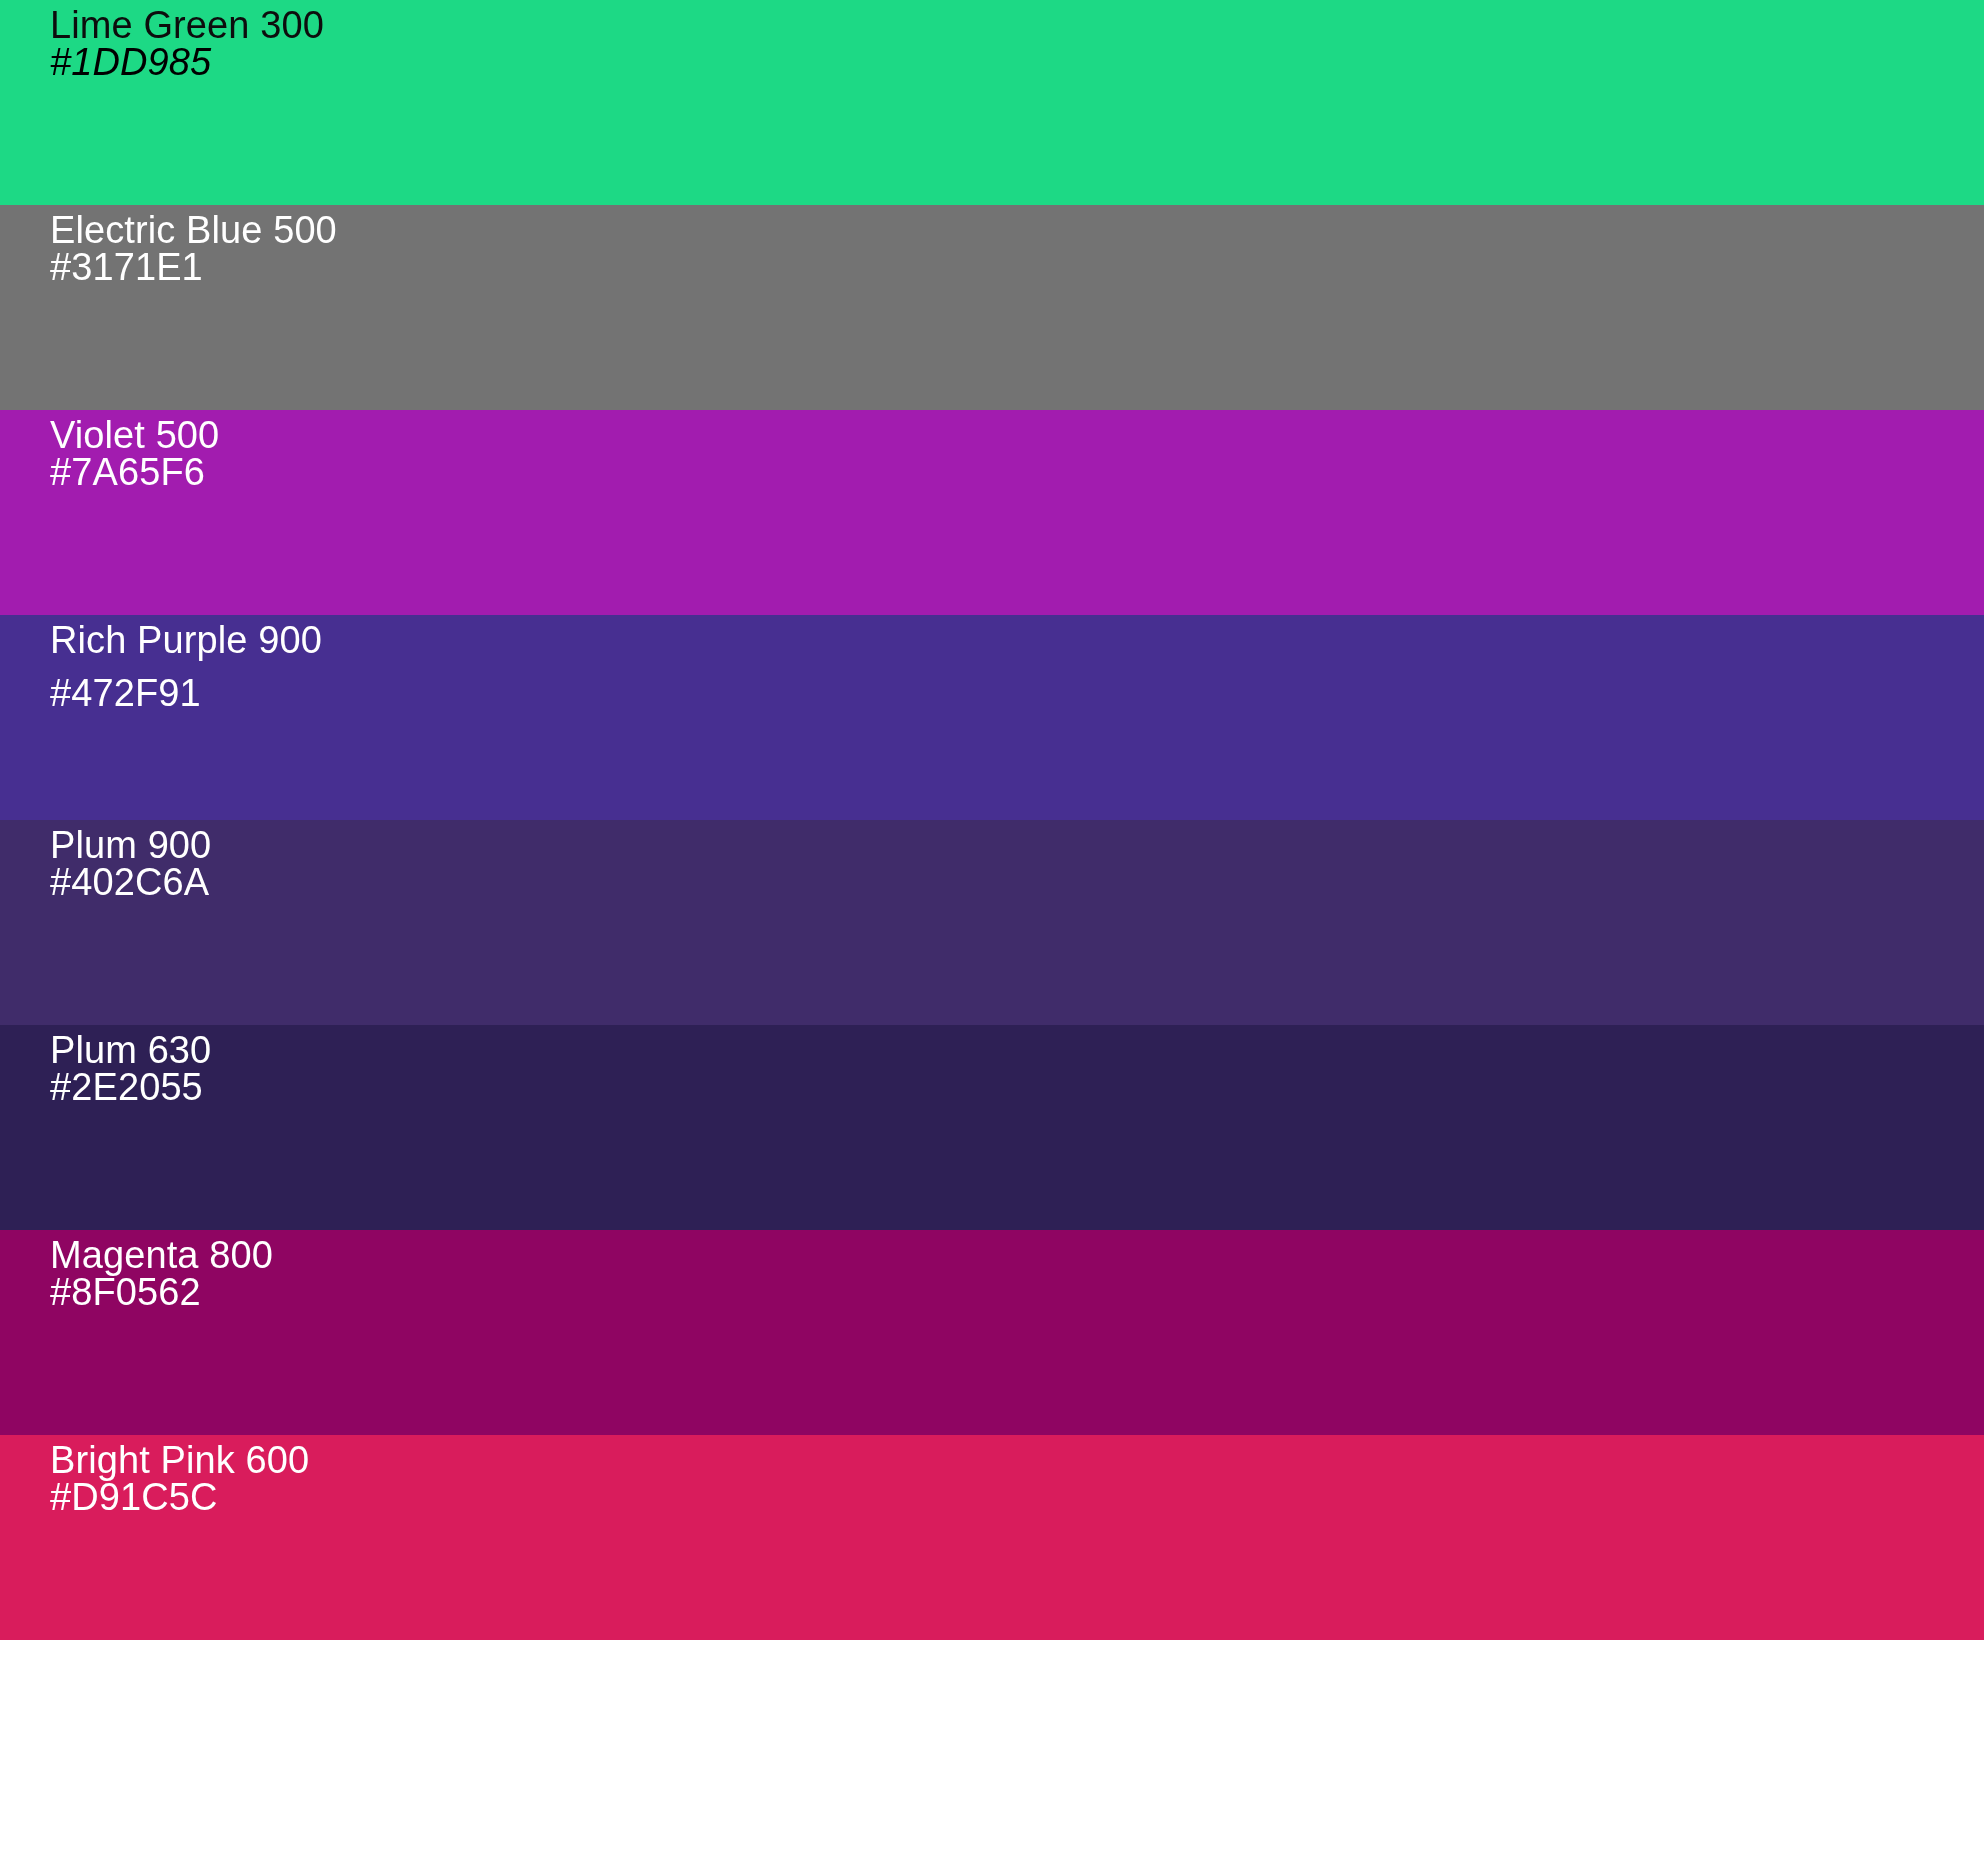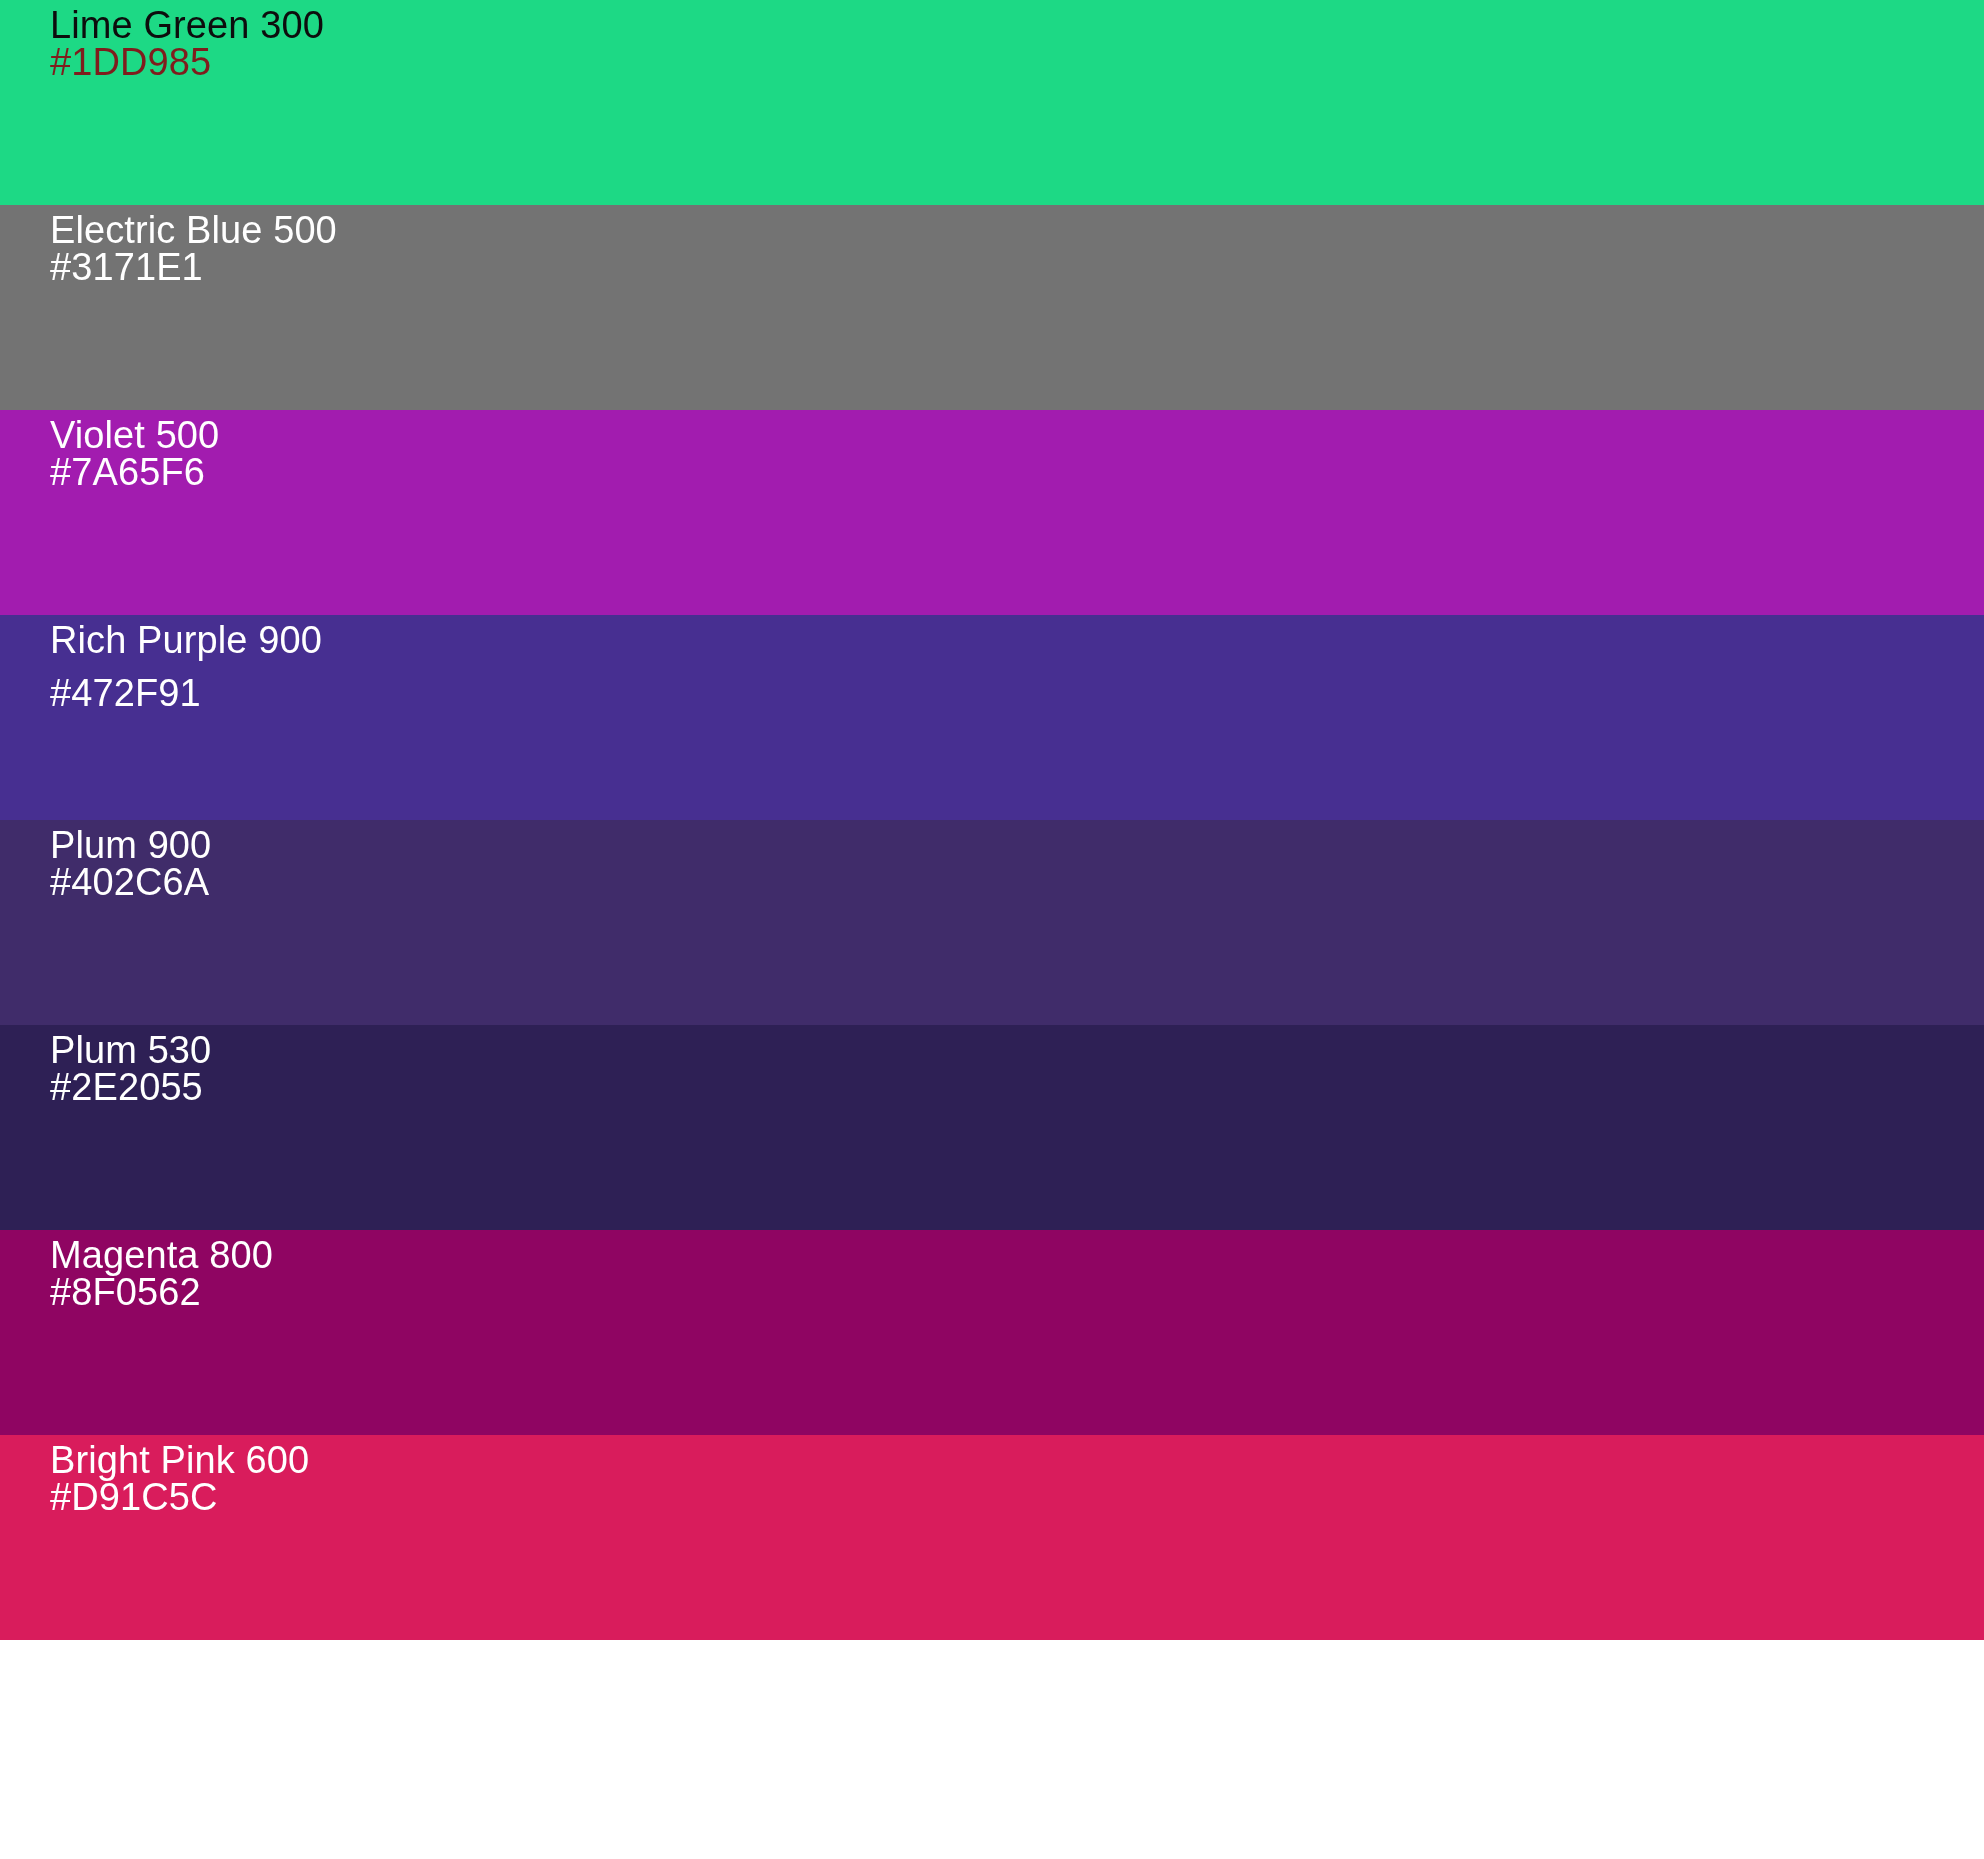--- a/index.html
+++ b/index.html
@@ -69,21 +69,21 @@
   }
 </style>
 </head>
 <body>
 
 <div id="palette-sheet">
 
   <div class="swatch-band text-dark" style="background-color: rgb(29, 217, 133);">
     <div class="swatch-label-block">
       <span class="swatch-name" style="color: rgb(13, 13, 13);">Lime Green 300</span>
-      <span class="swatch-hex" style="color: #7f1d1d;">#1DD985</span>
+      <span class="swatch-hex" style="color: #000000; font-style: italic;">#1DD985</span>
     </div>
   </div>
 
 
   <div class="swatch-band text-light" style="background-color: #737373;">
     <div class="swatch-label-block">
       <span class="swatch-name" style="color: rgb(255, 255, 255);">Electric Blue 500</span>
       <span class="swatch-hex" style="color: rgb(255, 255, 255);">#3171E1</span>
     </div>
   </div>
@@ -104,21 +104,21 @@
 
   <div class="swatch-band text-light" style="background-color: rgb(64, 44, 106);">
     <div class="swatch-label-block">
       <span class="swatch-name" style="color: rgb(255, 255, 255);">Plum 900</span>
       <span class="swatch-hex" style="color: rgb(255, 255, 255);">#402C6A</span>
     </div>
   </div>
 
   <div class="swatch-band text-light" style="background-color: rgb(46, 32, 85);">
     <div class="swatch-label-block">
-      <span class="swatch-name" style="color: rgb(255, 255, 255);">Plum 530</span>
+      <span class="swatch-name" style="color: rgb(255, 255, 255);">Plum 630</span>
       <span class="swatch-hex" style="color: rgb(255, 255, 255);">#2E2055</span>
     </div>
   </div>
 
   <div class="swatch-band text-light" style="background-color: rgb(143, 5, 98);">
     <div class="swatch-label-block">
       <span class="swatch-name" style="color: rgb(255, 255, 255);">Magenta 800</span>
       <span class="swatch-hex" style="color: rgb(255, 255, 255);">#8F0562</span>
     </div>
   </div>

